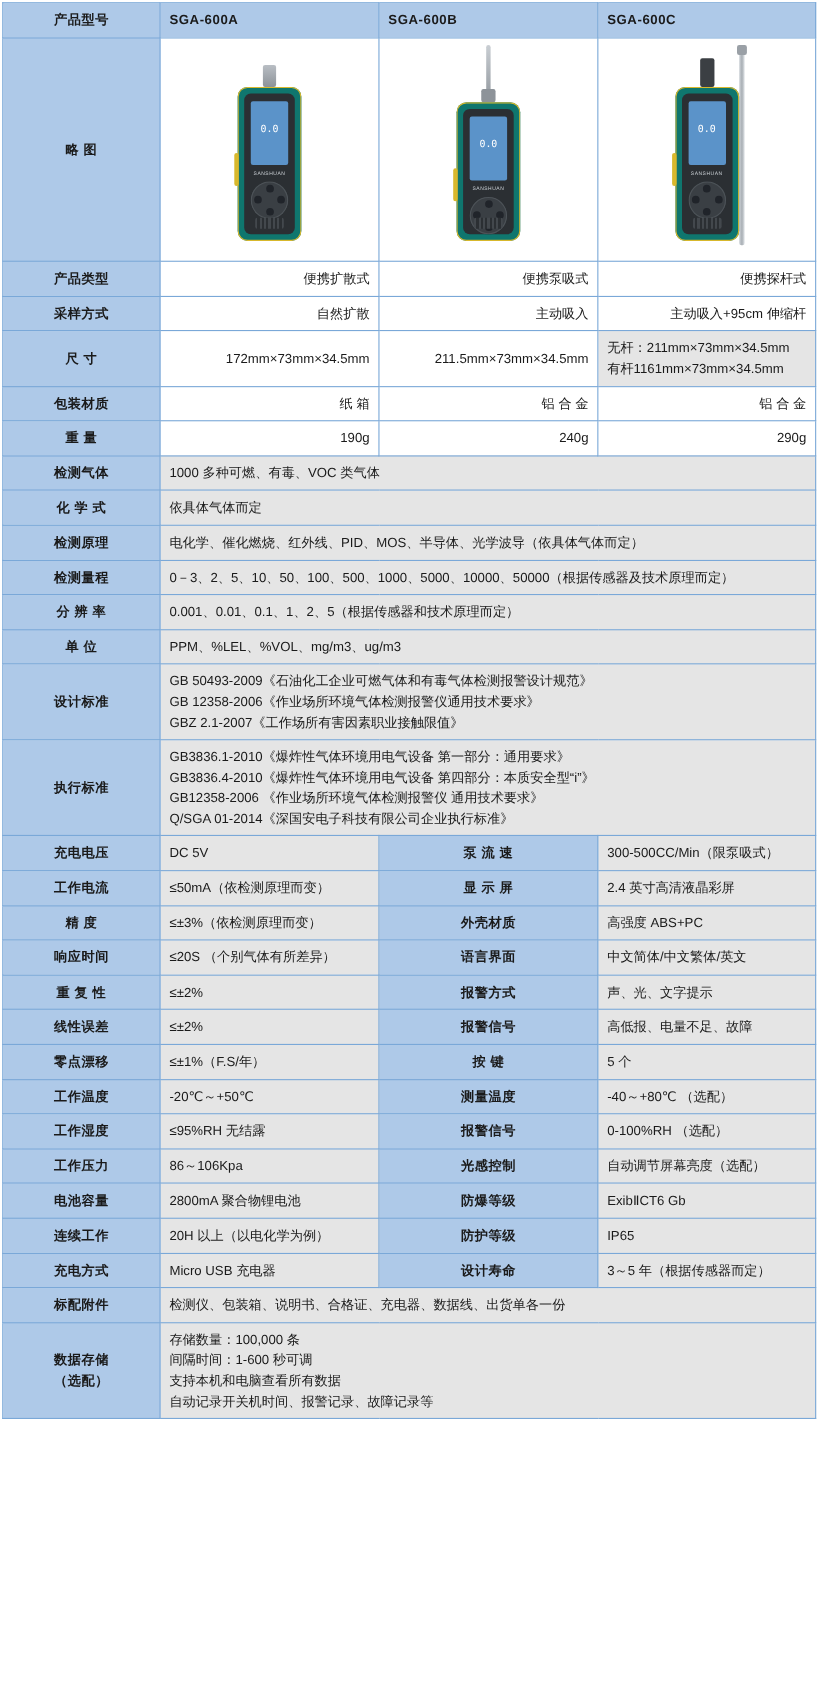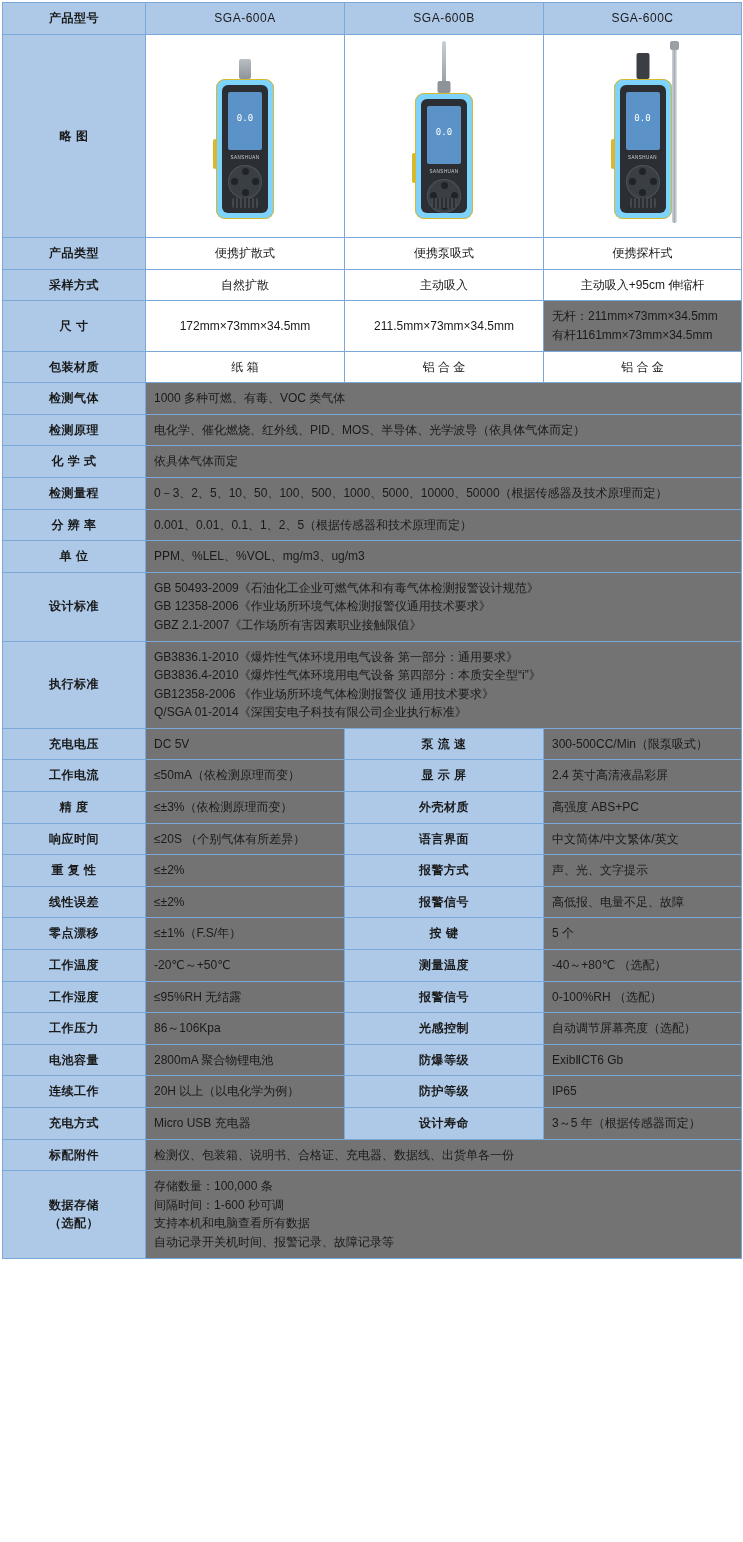--- a/index.html
+++ b/index.html
@@ -35,31 +35,30 @@
   
   td.lbl {
     background: #aec9e8;
     text-align: center;
     font-weight: bold;
     color: #111;
     letter-spacing: 0.5px;
     font-size: 12.5px;
   }
   td.val {
-    background: #737373;
+    background: #e5e5e5;
     text-align: left;
   }
   td.valc {
     background: #ffffff;
-    text-align: center;
+    text-align: right;
   }
   td.hdr {
     background: #aec9e8;
-    text-align: center;
-    font-weight: normal;
+    font-weight: bold;
     font-size: 12.5px;
     color: #111;
     letter-spacing: 0.5px;
   }
   .multi { display: block; }
   .multi span { display: block; }
   
   col.c1 { width: 143px; }
   col.c2 { width: 199px; }
   col.c3 { width: 199px; }
@@ -121,21 +120,21 @@
     background: #9aa0a6;
     border-radius: 2px;
   }
   .body {
     position: absolute;
     left: 50%;
     transform: translateX(-50%);
     top: 38px;
     width: 58px;
     height: 140px;
-    background: #7dd3fc;
+    background: #0f766e;
     border-radius: 9px;
     box-shadow: inset 0 0 0 1px #d8b82c;
   }
   .body.withneedle { top: 52px; height: 126px; }
   .face {
     position: absolute;
     left: 6px;
     right: 6px;
     top: 6px;
     bottom: 6px;
@@ -326,32 +325,38 @@
         </td>
       </tr>
 
       <tr>
         <td class="lbl">包装材质</td>
         <td class="valc">纸  箱</td>
         <td class="valc">铝 合 金</td>
         <td class="valc">铝 合 金</td>
       </tr>
 
+      <tr>
+        <td class="lbl">重  量</td>
+        <td class="valc">190g</td>
+        <td class="valc">240g</td>
+        <td class="valc">290g</td>
+      </tr>
 
       <tr>
         <td class="lbl">检测气体</td>
         <td class="val" colspan="3">1000 多种可燃、有毒、VOC 类气体</td>
       </tr>
       <tr>
+        <td class="lbl">化 学 式</td>
+        <td class="val" colspan="3">依具体气体而定</td>
+      </tr>
+      <tr>
         <td class="lbl">检测原理</td>
         <td class="val" colspan="3">电化学、催化燃烧、红外线、PID、MOS、半导体、光学波导（依具体气体而定）</td>
-      </tr>
-      <tr>
-        <td class="lbl">化 学 式</td>
-        <td class="val" colspan="3">依具体气体而定</td>
       </tr>
       <tr>
         <td class="lbl">检测量程</td>
         <td class="val" colspan="3">0－3、2、5、10、50、100、500、1000、5000、10000、50000（根据传感器及技术原理而定）</td>
       </tr>
       <tr>
         <td class="lbl">分 辨 率</td>
         <td class="val" colspan="3">0.001、0.01、0.1、1、2、5（根据传感器和技术原理而定）</td>
       </tr>
       <tr>

